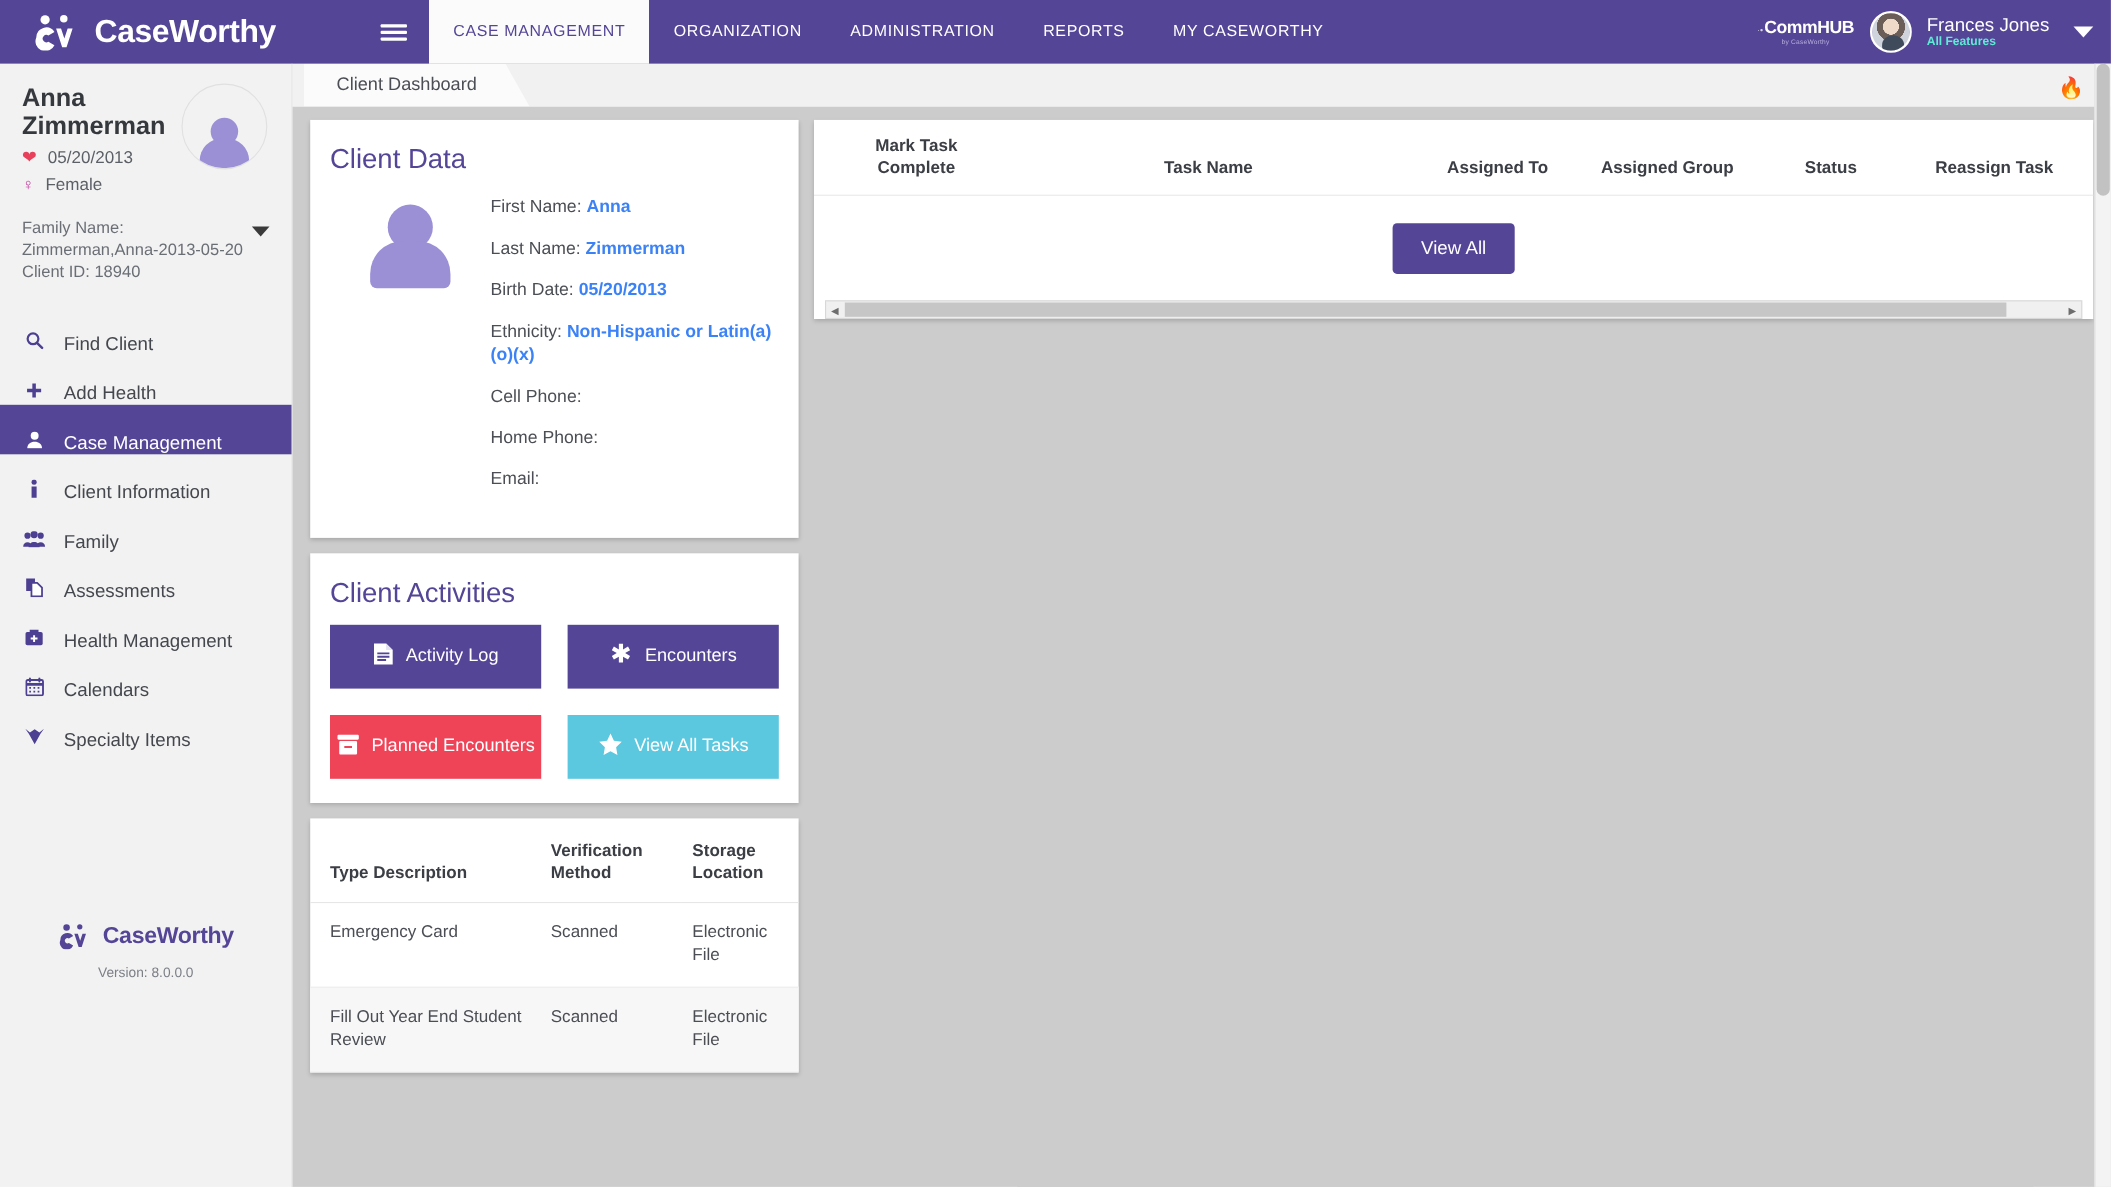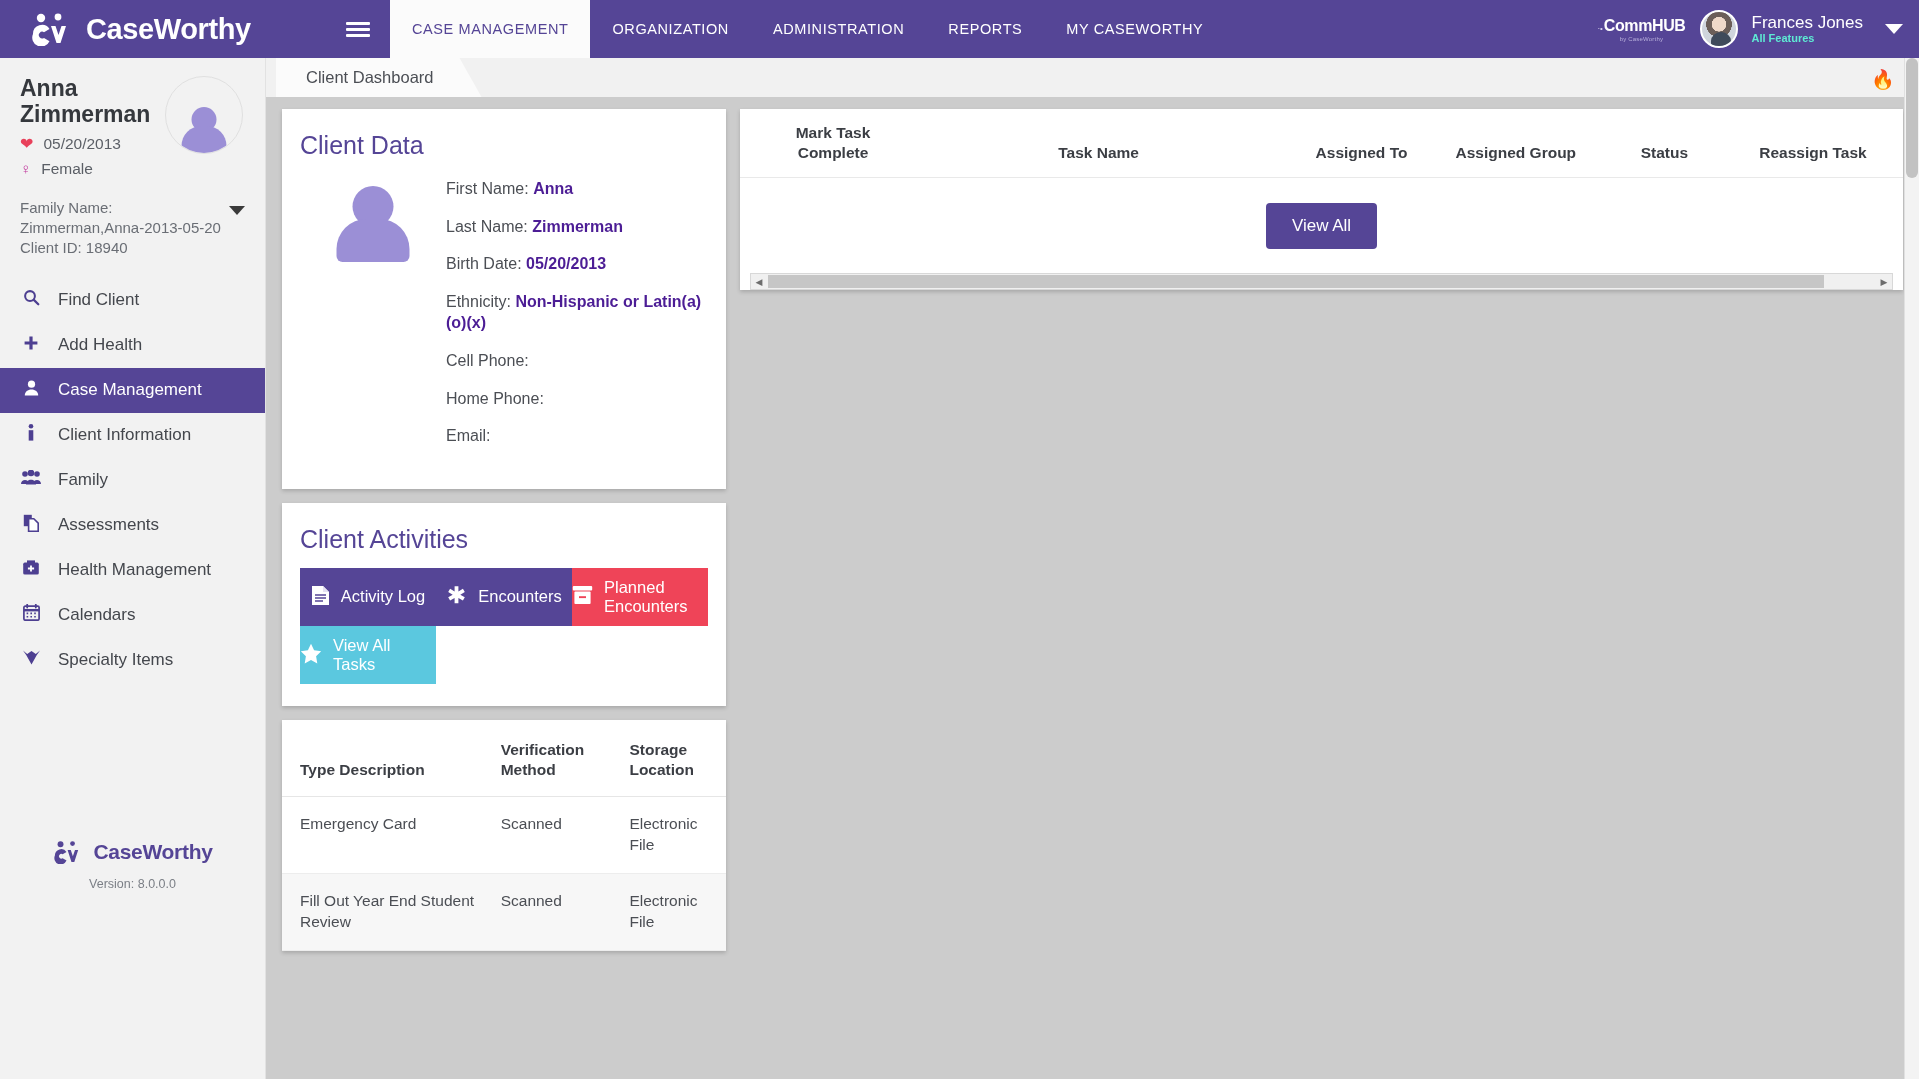--- a/index.html
+++ b/index.html
@@ -106,21 +106,21 @@
     padding: 14px 20px 0 20px; font-size: 15px; color: #6a6e75;
     line-height: 1.34; position: relative;
   }
   .family-caret {
     position: absolute; right: 20px; top: 22px;
     width: 0; height: 0; border-left: 8px solid transparent;
     border-right: 8px solid transparent; border-top: 9px solid #3a3a3a; cursor: pointer;
   }
   .nav-list { margin-top: 20px; }
   .nav-item {
-    display: flex; align-items: center; gap: 16px;
+    display: flex; align-items: flex-end; gap: 16px;
     height: 45px; padding: 0 20px; font-size: 17px; color: #44474d;
     cursor: pointer;
   }
   .nav-item .nav-ico {
     width: 22px; text-align: center; color: #4d3f91; font-size: 17px; flex: none;
   }
   .nav-item.active { background: #554596; color: #ffffff; }
   .nav-item.active .nav-ico { color: #ffffff; }
   .sidebar-footer {
     position: absolute; bottom: 188px; left: 0; width: 100%;
@@ -178,25 +178,25 @@
   .cd-person .head {
     position: absolute; left: 50%; transform: translateX(-50%); top: 2px;
     width: 41px; height: 41px; border-radius: 50%; background: #9b8fd6;
   }
   .cd-person .body {
     position: absolute; left: 50%; transform: translateX(-50%); bottom: 0;
     width: 73px; height: 43px; border-radius: 30px 30px 6px 6px; background: #9b8fd6;
   }
   .cd-fields { flex: 1; padding-top: 8px; }
   .cd-row { font-size: 16px; color: #4b4e54; margin-bottom: 16px; line-height: 1.35; }
-  .cd-row b { color: #4c1d95; font-weight: 700; }
+  .cd-row b { color: #3b82f6; font-weight: 700; }
 
   
   .act-grid {
-    display: grid; grid-template-columns: 1fr 1fr 1fr; gap: 0;
+    display: grid; grid-template-columns: 1fr 1fr; gap: 24px;
     padding: 10px 18px 22px 18px;
   }
   .act-btn {
     height: 58px; display: flex; align-items: center; justify-content: center; gap: 11px;
     color: #ffffff; font-size: 16.5px; cursor: pointer;
   }
   .act-btn .act-ico { font-size: 19px; line-height: 1; }
 
   
   .doc-table { width: 100%; border-collapse: collapse; }

